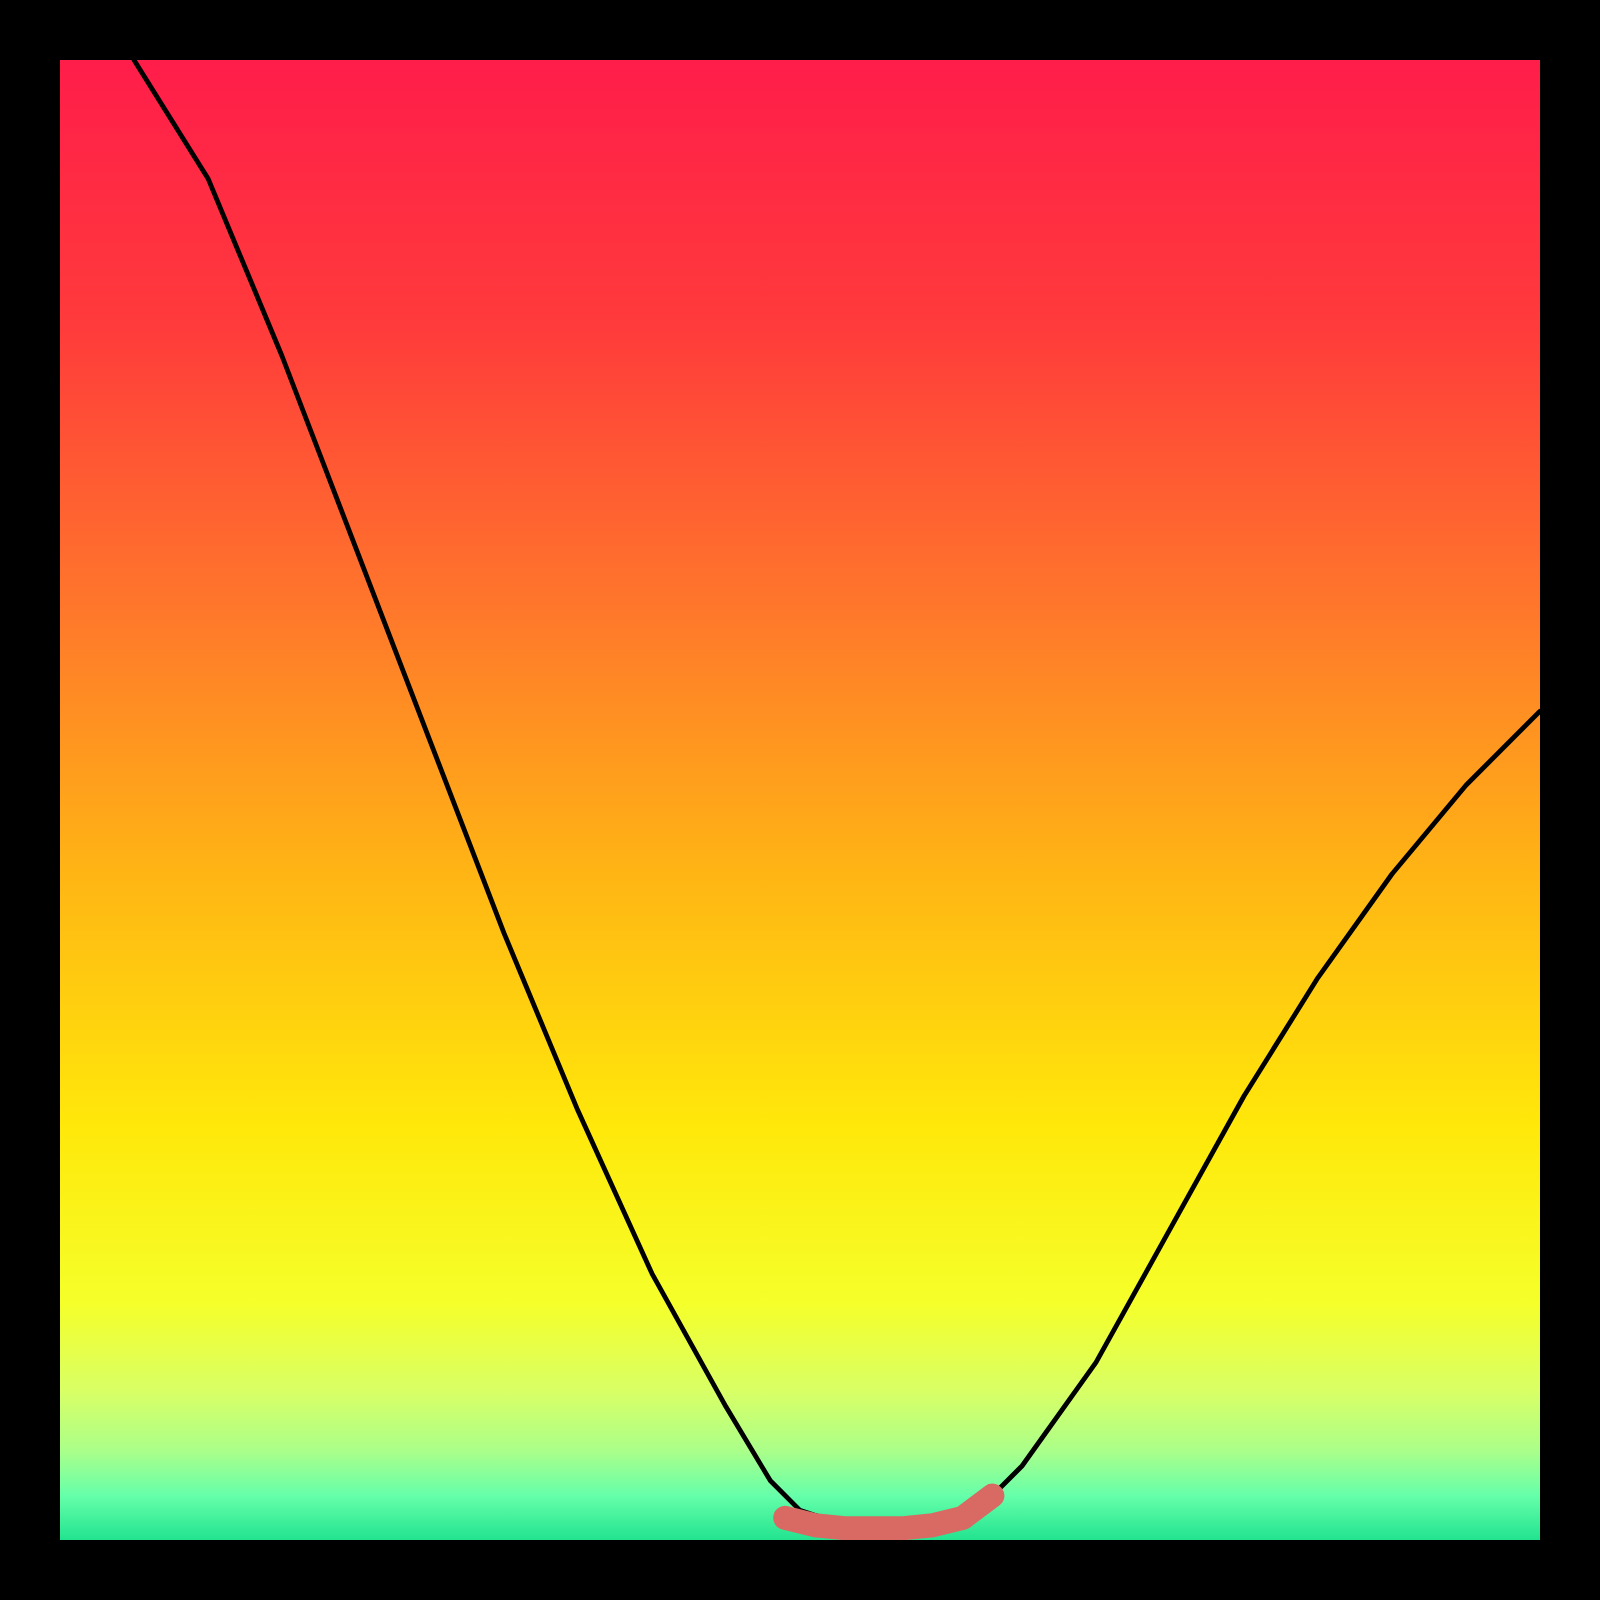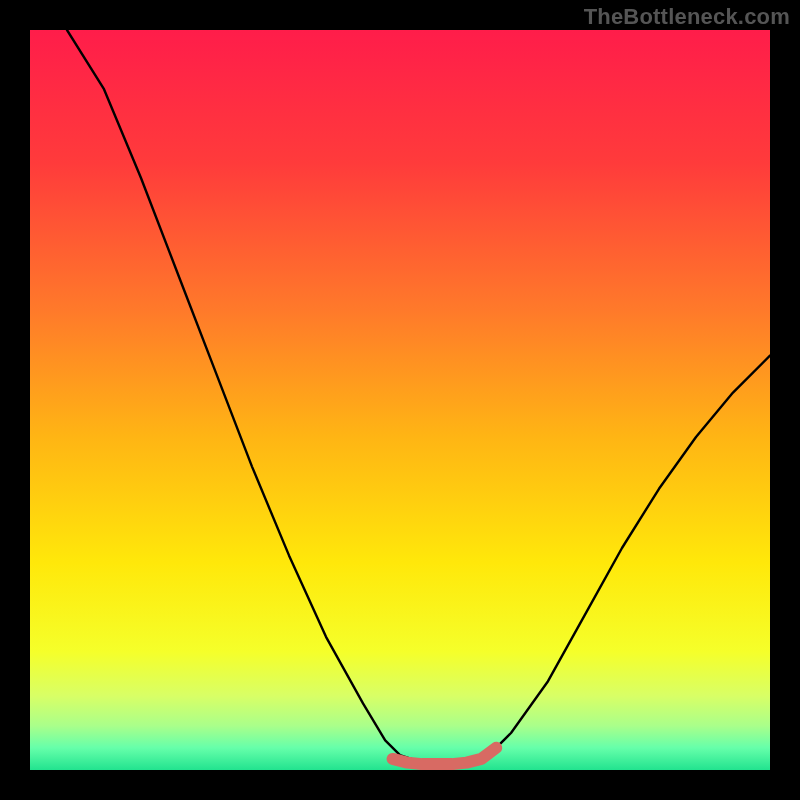--- a/index.html
+++ b/index.html
@@ -43,21 +43,20 @@
     position: absolute;
     inset: 0;
     width: 100%;
     height: 100%;
   }
 </style>
 </head>
 <body>
 
 <div class="frame">
-  <div class="watermark">TheBottleneck.com</div>
 
   <div class="plot">
     <svg class="gradient" viewBox="0 0 740 740" preserveAspectRatio="none">
       <defs>
         <linearGradient id="bg" x1="0" y1="0" x2="0" y2="1">
           <stop stop-color="#ff1d4a" offset="0"></stop>
           <stop stop-color="#ff3b3b" offset="0.18"></stop>
           <stop stop-color="#ff7a2a" offset="0.38"></stop>
           <stop stop-color="#ffb514" offset="0.55"></stop>
           <stop stop-color="#ffe80a" offset="0.72"></stop>

